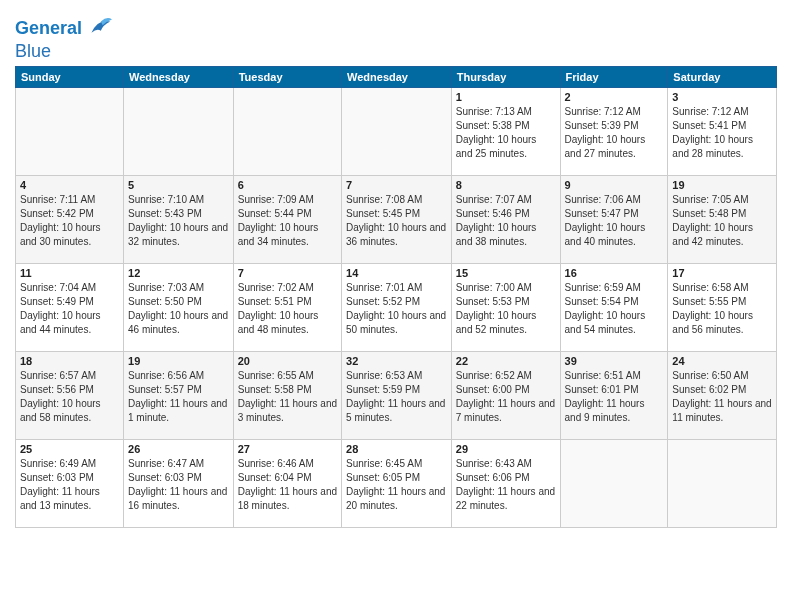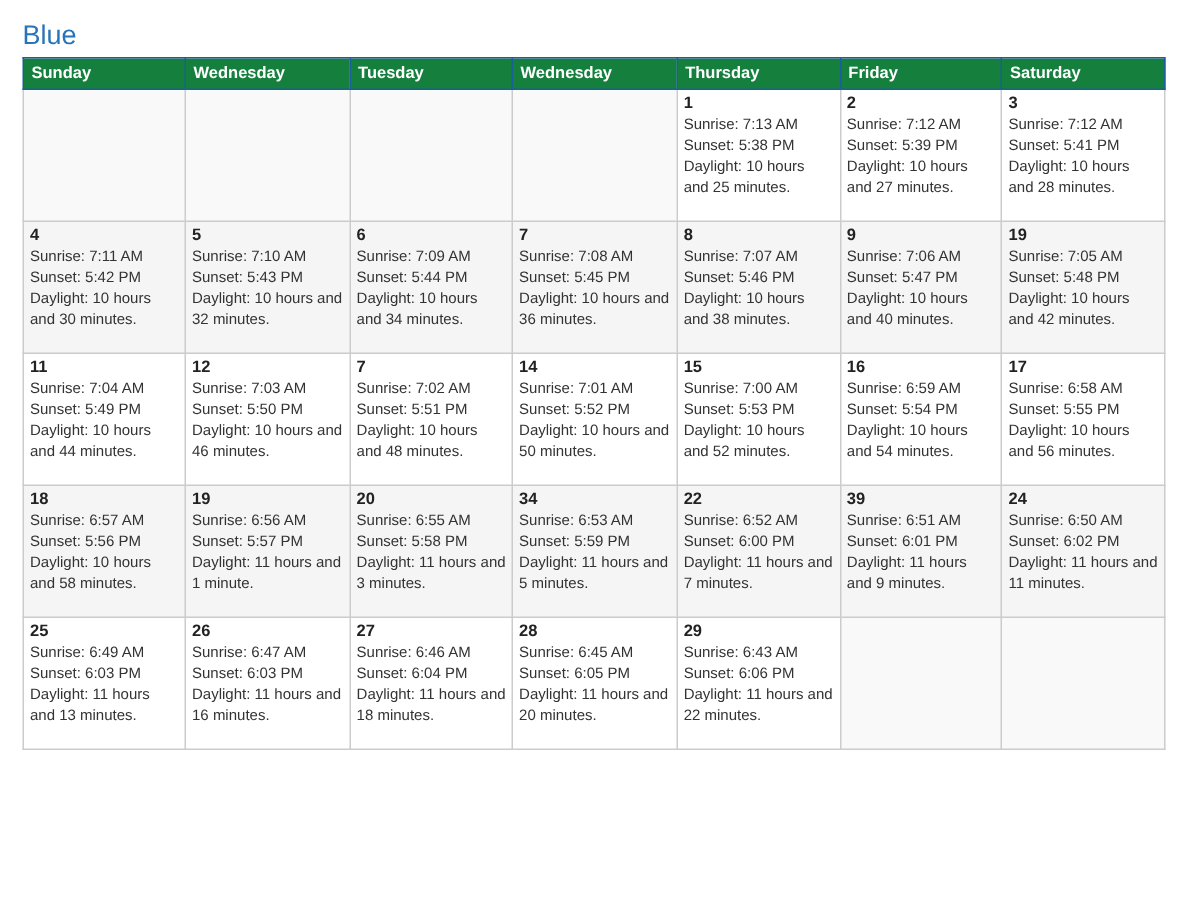--- a/index.html
+++ b/index.html
@@ -51,21 +51,21 @@
     .subtitle {
       font-size: 15px;
       color: #555;
     }
     .calendar {
       width: 100%;
       border-collapse: collapse;
       font-size: 10px;
     }
     .calendar th {
-      background-color: #15803d;
+      background-color: #0369a1;
       color: #fff;
       text-align: left;
       padding: 4px 5px;
       font-size: 11px;
       font-weight: bold;
       border: 1px solid #1a5f9a;
     }
     .calendar td {
       border: 1px solid #ccc;
       vertical-align: top;
@@ -92,20 +92,29 @@
       background: #f9f9f9 !important;
     }
   </style>
 </head>
 <body>
 
 <div class="container">
   <div class="header-area">
     <div class="logo">
       <div>
+        <div style="display:flex;align-items:center;">
+          <span class="logo-text">
+            <span>General</span>
+          </span>
+          <svg class="logo-icon" viewBox="0 0 30 30">
+            <path d="M8 20 Q15 5 28 8 Q20 12 18 18 Q14 15 8 20Z" fill="#2874b8"></path>
+            <path d="M18 8 Q25 2 30 6 Q24 8 20 12Z" fill="#5ab0e8"></path>
+          </svg>
+        </div>
         <div class="logo-text" style="color:#2874b8;font-size:18px;font-weight:normal;">Blue</div>
       </div>
     </div>
     <div class="title-block">
       <div class="main-title"></div>
       <div class="subtitle"></div>
     </div>
   </div>
 
   <table class="calendar">
@@ -206,21 +215,21 @@
           </td>
           <td>
             <div class="day-num">19</div>
             <div class="day-info">Sunrise: 6:56 AM<br>Sunset: 5:57 PM<br>Daylight: 11 hours and 1 minute.</div>
           </td>
           <td>
             <div class="day-num">20</div>
             <div class="day-info">Sunrise: 6:55 AM<br>Sunset: 5:58 PM<br>Daylight: 11 hours and 3 minutes.</div>
           </td>
           <td>
-            <div class="day-num">34</div>
+            <div class="day-num">32</div>
             <div class="day-info">Sunrise: 6:53 AM<br>Sunset: 5:59 PM<br>Daylight: 11 hours and 5 minutes.</div>
           </td>
           <td>
             <div class="day-num">22</div>
             <div class="day-info">Sunrise: 6:52 AM<br>Sunset: 6:00 PM<br>Daylight: 11 hours and 7 minutes.</div>
           </td>
           <td>
             <div class="day-num">39</div>
             <div class="day-info">Sunrise: 6:51 AM<br>Sunset: 6:01 PM<br>Daylight: 11 hours and 9 minutes.</div>
           </td>

